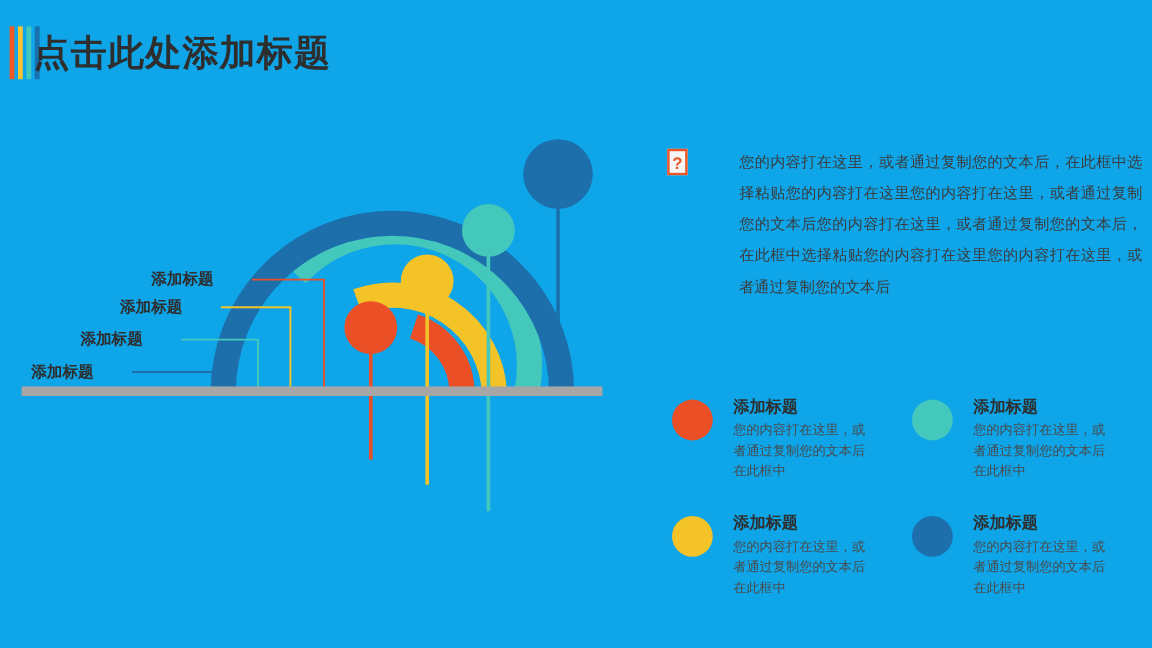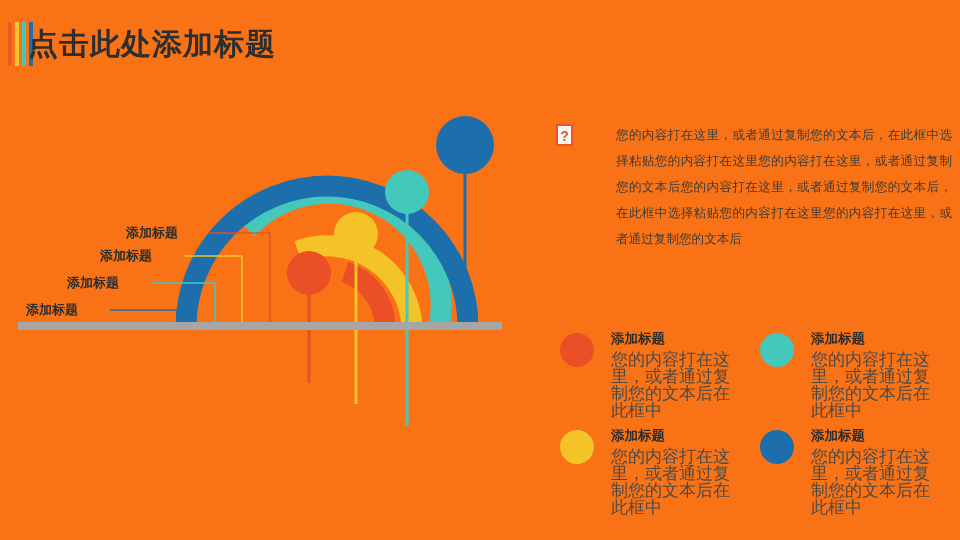--- a/index.html
+++ b/index.html
@@ -11,21 +11,21 @@
     height: 540px;
     background: #f1f1f1;
     font-family: "Liberation Sans", "DejaVu Sans", sans-serif;
     overflow: hidden;
     position: relative;
   }
   #slide {
     position: relative;
     width: 960px;
     height: 540px;
-    background: #f97316;
+    background: #0ea5e9;
   }
 
   
   .title-bars {
     position: absolute;
     left: 8px;
     top: 22px;
     display: flex;
     gap: 3px;
     height: 44px;
@@ -120,21 +120,21 @@
     margin-left: 17px;
   }
   .legend-title {
     font-size: 13.5px;
     font-weight: bold;
     color: #2e2e2e;
     margin-bottom: 3px;
     white-space: nowrap;
   }
   .legend-desc {
-    font-size: 17px;
+    font-size: 11px;
     line-height: 17px;
     color: #4a4a4a;
     width: 120px;
   }
 </style>
 </head>
 <body>
 
 <div id="slide">
 

